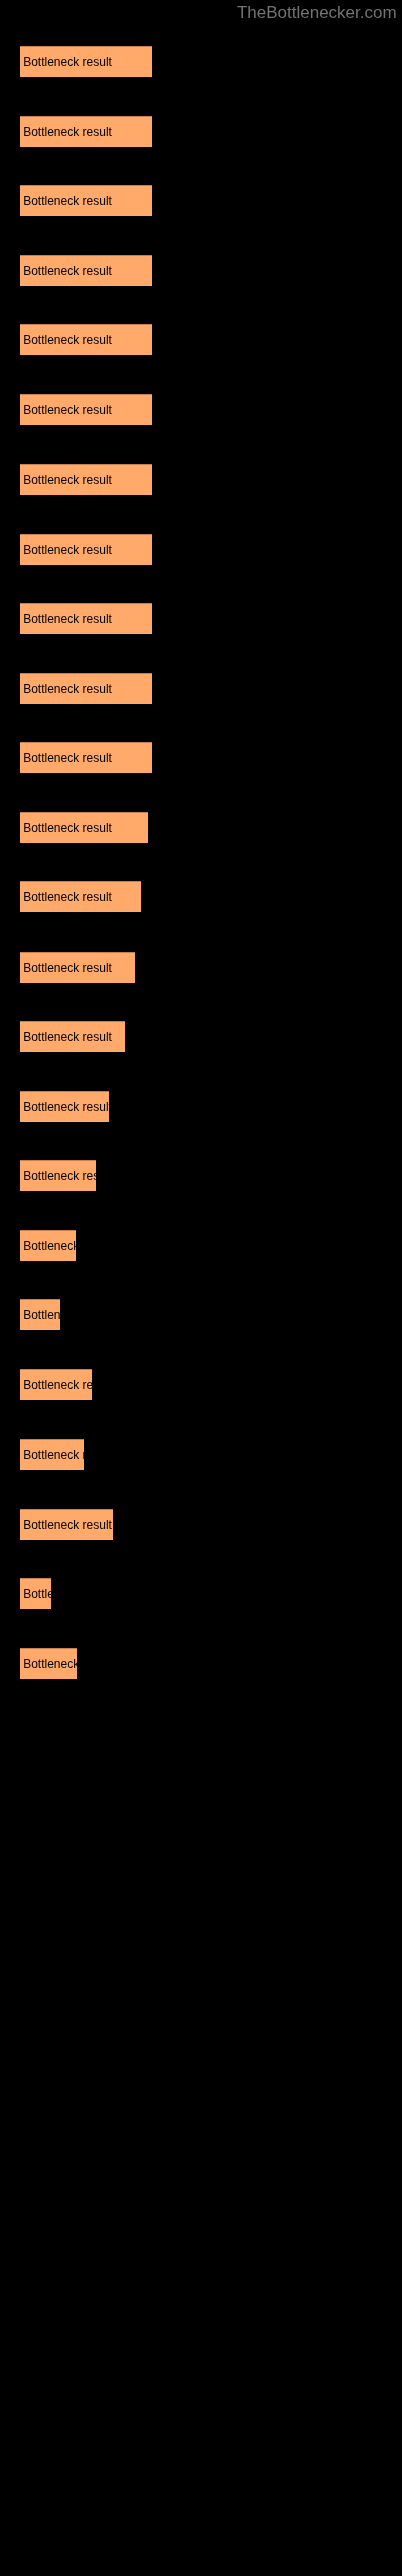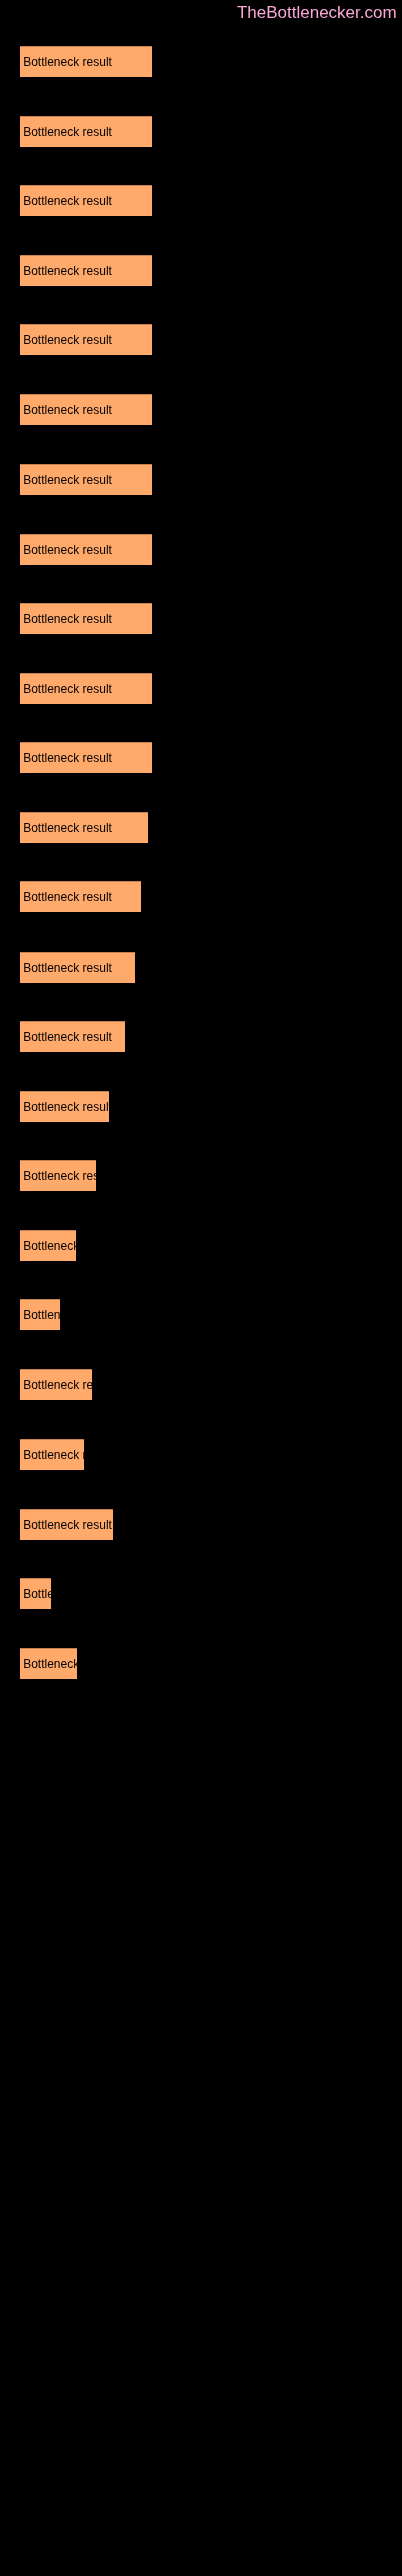--- a/index.html
+++ b/index.html
@@ -58,21 +58,21 @@
     font-size: 12px;
     line-height: 16px;
     white-space: nowrap;
   }
 </style>
 </head>
 <body style="background: rgb(0, 0, 0);">
 
 <div id="chart-root" style="background: rgb(0, 0, 0);">
 
-  <div id="chart-title" style="color: #f9a8d4;">TheBottlenecker.com</div>
+  <div id="chart-title" style="color: #737373;">TheBottlenecker.com</div>
 
   <div id="bars-container">
       <div class="bar-row" style="top: 46px;">
         <div class="bar" style="width: 132px; background: rgb(255, 169, 107); border-top-color: rgb(196, 129, 79);">
           <div class="bar-label" style="color: rgb(0, 0, 0);">Bottleneck result</div>
         </div>
       </div>
       <div class="bar-row" style="top: 116px;">
         <div class="bar" style="width: 132px; background: rgb(255, 169, 107); border-top-color: rgb(196, 129, 79);">
           <div class="bar-label" style="color: rgb(0, 0, 0);">Bottleneck result</div>

